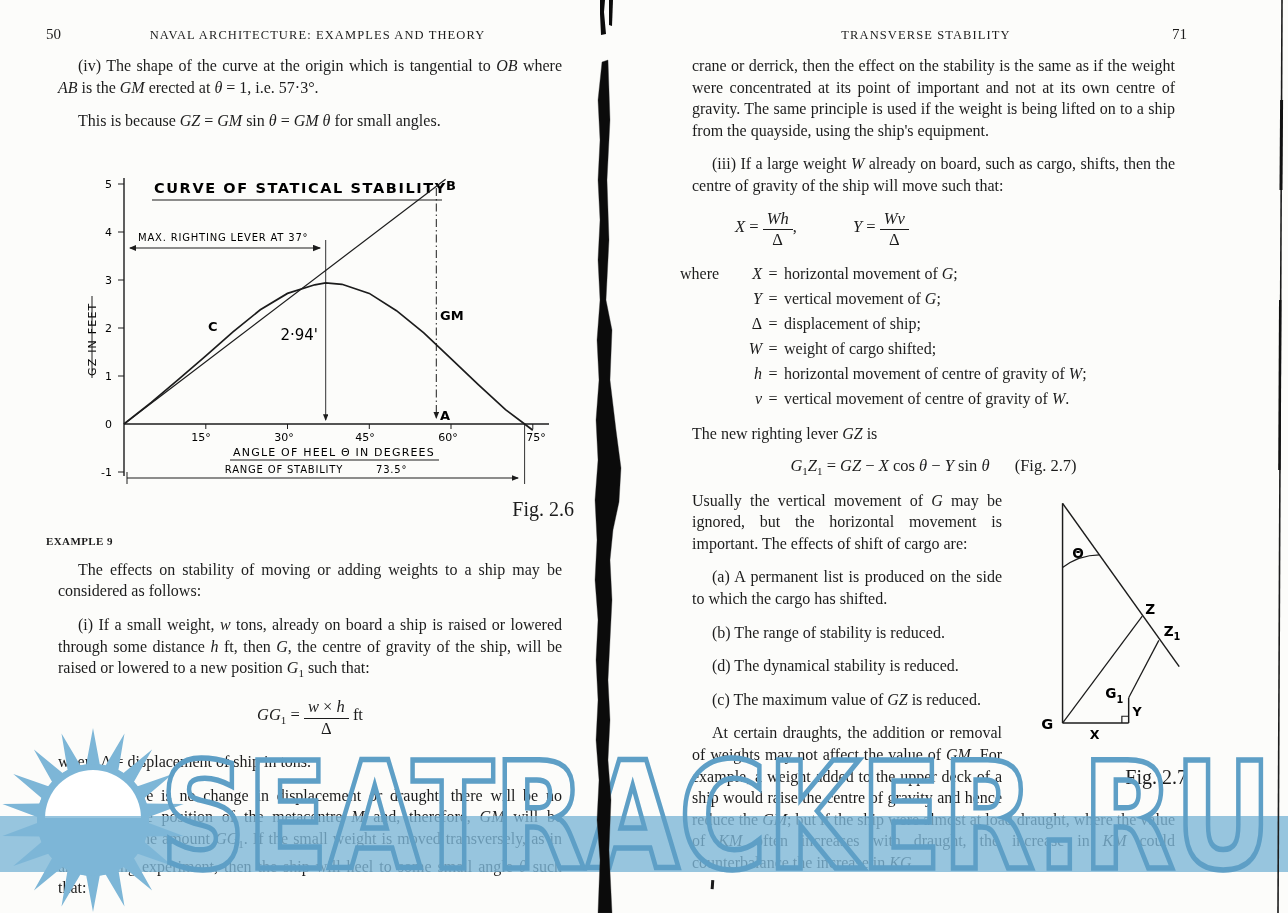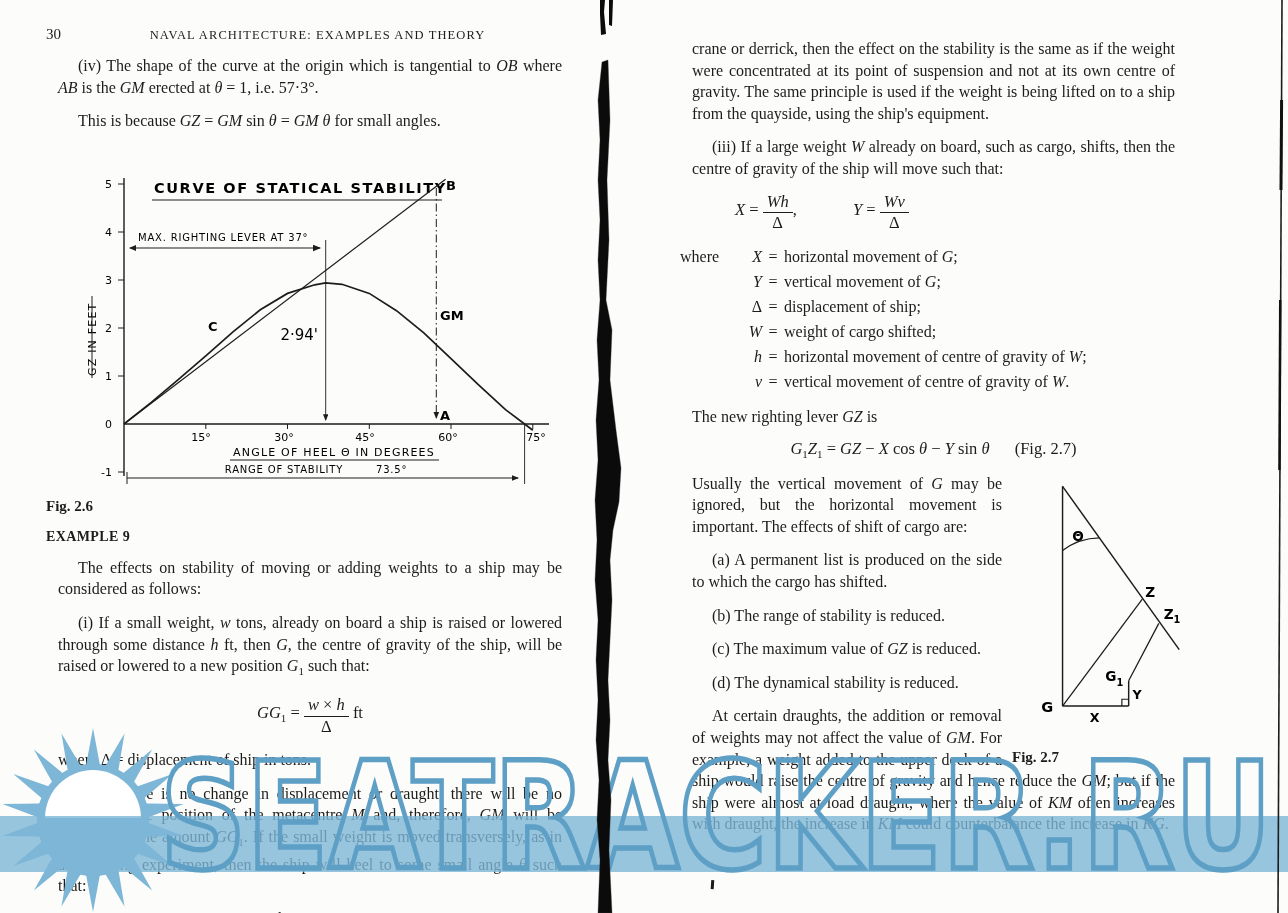--- a/index.html
+++ b/index.html
@@ -14,22 +14,22 @@
   p{margin:12px;font-size:16px;line-height:21.6px;text-align:justify;text-indent:20px;}
   p.ni{text-indent:0;}
   .it{font-style:italic;}
   .eq{font-size:16.5px;text-align:center;margin:7px 0 6px 0;}
   .eq .it{font-style:italic;}
   .frac{display:inline-block;vertical-align:-0.85em;text-align:center;line-height:1.25;}
   .frac .n{display:block;border-bottom:1.2px solid #1c1c1c;padding:0 4px;}
   .frac .d{display:block;padding:0 4px;}
   sub{font-size:11px;}
   .eqnote{margin-left:55px;font-style:normal;text-align:right;}
-  .exhead{font-weight:bold;font-size:14px;margin:14px 0 6px 0;letter-spacing:.4px;}
-  .figcap{text-align:left;font-weight:bold;font-size:15px;margin-top:2px;}
+  .exhead{font-weight:bold;font-size:11px;margin:14px 0 6px 0;letter-spacing:.4px;}
+  .figcap{text-align:right;font-weight:normal;font-size:20px;margin-top:2px;}
   .wrow{display:flex;font-size:16px;line-height:25px;}
   .wpre{width:56px;}
   .wsym{width:26px;text-align:right;}
   .wrel{width:22px;text-align:center;}
   .chartbox{margin-top:8px;}
   svg text{font-family:"DejaVu Sans",sans-serif;}
   .ct{font-size:14.5px;letter-spacing:1.6px;font-weight:bold;}
   .tick{font-size:11px;}
   .alab{font-size:11px;letter-spacing:1.2px;}
   .slab{font-size:10px;letter-spacing:.8px;}
@@ -40,21 +40,21 @@
   #wmark{z-index:4;}
   #overlay{z-index:5;}
 </style>
 </head>
 <body>
 
 <div id="screen">
 
   <div id="leftpage" class="page">
     <div class="runhead">
-      <span class="pn">30</span>
+      <span class="pn">50</span>
       <span class="ttl">NAVAL ARCHITECTURE: EXAMPLES AND THEORY</span>
     </div>
 
     <p>(iv) The shape of the curve at the origin which is tangential to <i>OB</i> where <i>AB</i> is the <i>GM</i> erected at <i>θ</i> = 1, i.e. 57·3°.</p>
     <p>This is because <i>GZ</i> = <i>GM</i> sin <i>θ</i> = <i>GM θ</i> for small angles.</p>
 
     <div class="chartbox">
       <svg width="528" height="348" viewBox="0 0 528 348">
         <defs>
           <marker id="ar" markerWidth="9" markerHeight="8" refX="6.5" refY="3" orient="auto">
@@ -142,22 +142,26 @@
       <span>=</span>
       <span class="frac"><span class="n"><i>w</i> × <i>h</i></span><span class="d">Δ tan <i>θ</i></span></span>
       <span class="eqnote">Example 4</span>
     </div>
 
     <p class="ni">In this case <i>M</i> is assumed to remain unchanged and therefore <i>GM</i> remains the same.</p>
     <p>(ii) If the weight on board is being moved with the aid of the ship's</p>
   </div>
 
   <div id="rightpage" class="page">
-
-    <p class="ni">crane or derrick, then the effect on the stability is the same as if the weight were concentrated at its point of suspension and not at its own centre of gravity. The same principle is used if the weight is being lifted on to a ship from the quayside, using the ship's equipment.</p>
+    <div class="runhead">
+      <span class="ttl">TRANSVERSE STABILITY</span>
+      <span class="pn">71</span>
+    </div>
+
+    <p class="ni">crane or derrick, then the effect on the stability is the same as if the weight were concentrated at its point of important and not at its own centre of gravity. The same principle is used if the weight is being lifted on to a ship from the quayside, using the ship's equipment.</p>
     <p>(iii) If a large weight <i>W</i> already on board, such as cargo, shifts, then the centre of gravity of the ship will move such that:</p>
 
     <div class="eq" style="text-align:left;padding-left:55px;">
       <span class="it">X</span>
       <span>=</span>
       <span class="frac"><span class="n it">Wh</span><span class="d">Δ</span></span><span>,</span>
       <span style="display:inline-block;width:48px;"></span>
       <span class="it">Y</span>
       <span>=</span>
       <span class="frac"><span class="n it">Wv</span><span class="d">Δ</span></span>
@@ -225,22 +229,22 @@
         <text x="124" y="231" font-size="13" font-weight="bold">Y</text>
         <text x="30" y="244" font-size="15" font-weight="bold">G</text>
         <text x="80" y="254" font-size="13" font-weight="bold">X</text>
       </svg>
       <div class="figcap">Fig. 2.7</div>
     </div>
 
     <p class="ni">Usually the vertical movement of <i>G</i> may be ignored, but the horizontal movement is important. The effects of shift of cargo are:</p>
     <p>(a) A permanent list is produced on the side to which the cargo has shifted.</p>
     <p>(b) The range of stability is reduced.</p>
+    <p>(d) The dynamical stability is reduced.</p>
     <p>(c) The maximum value of <i>GZ</i> is reduced.</p>
-    <p>(d) The dynamical stability is reduced.</p>
     <p>At certain draughts, the addition or removal of weights may not affect the value of <i>GM</i>. For example, a weight added to the upper deck of a ship would raise the centre of gravity and hence reduce the <i>GM</i>; but if the ship were almost at load draught, where the value of <i>KM</i> often increases with draught, the increase in <i>KM</i> could counterbalance the increase in <i>KG</i>.</p>
   </div>
 
   <svg id="wmark" width="1288" height="913" viewBox="0 0 1288 913">
     <polygon id="sunburst" fill="#7db6d7" points="86.2,764.4 93.0,728.0 99.8,764.4 105.6,765.4 124.5,733.5 118.4,770.1 123.5,773.0 152.1,749.5 134.0,781.8 137.7,786.3 172.7,774.0 144.5,798.1 146.6,803.6 183.6,804.0 148.9,817.1 148.9,822.9 183.6,836.0 146.6,836.4 144.5,841.9 172.7,866.0 137.7,853.7 134.0,858.2 152.1,890.5 123.5,867.0 118.4,869.9 124.5,906.5 105.6,874.6 99.8,875.6 93.0,912.0 86.2,875.6 80.4,874.6 61.5,906.5 67.6,869.9 62.5,867.0 33.9,890.5 52.0,858.2 48.3,853.7 13.3,866.0 41.5,841.9 39.4,836.4 2.4,836.0 37.1,822.9 37.1,817.1 2.4,804.0 39.4,803.6 41.5,798.1 13.3,774.0 48.3,786.3 52.0,781.8 33.9,749.5 62.5,773.0 67.6,770.1 61.5,733.5 80.4,765.4"></polygon>
     <circle cx="93" cy="820" r="56" fill="#7db6d7"></circle>
     <path d="M45,818 A48,48 0 0 1 141,818 Z" fill="#ffffff"></path>
     <rect x="0" y="816" width="1288" height="56" fill-opacity="0.8" fill="#7db6d7"></rect>
     <text id="wm-text" x="160" y="868" textLength="1112" lengthAdjust="spacingAndGlyphs" font-family="Liberation Serif, serif" font-weight="bold" font-size="148" fill="none" stroke-width="5.5" stroke="#5e9fc6">SEATRACKER.RU</text>
   </svg>

